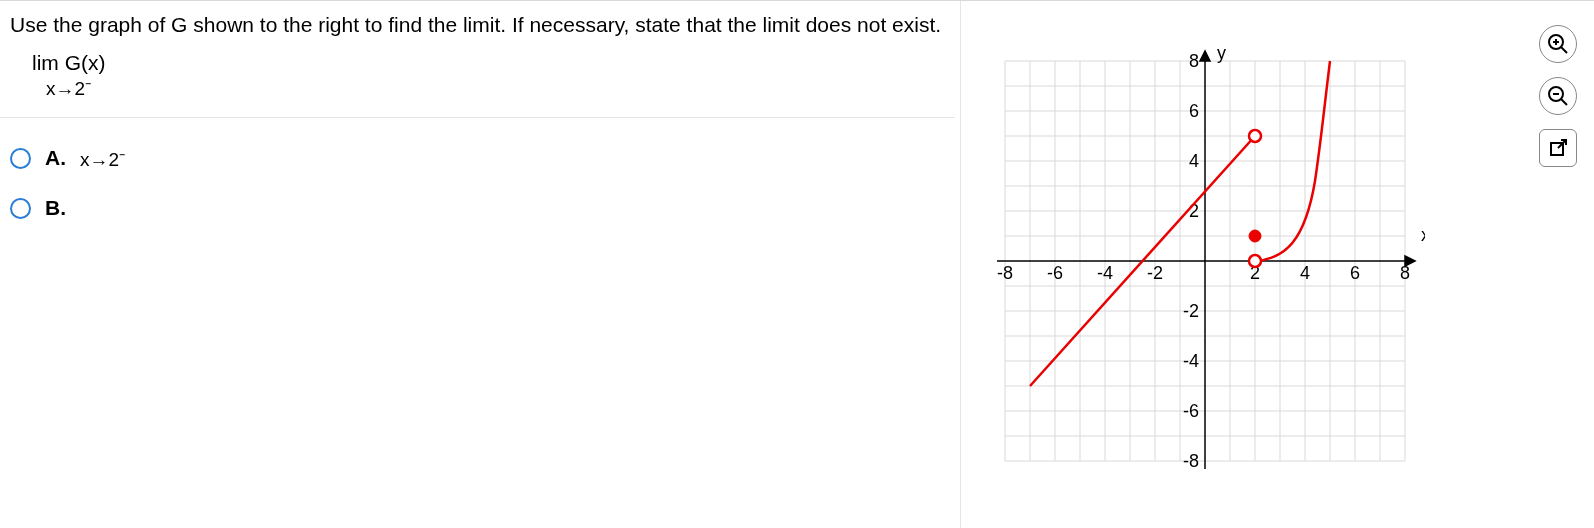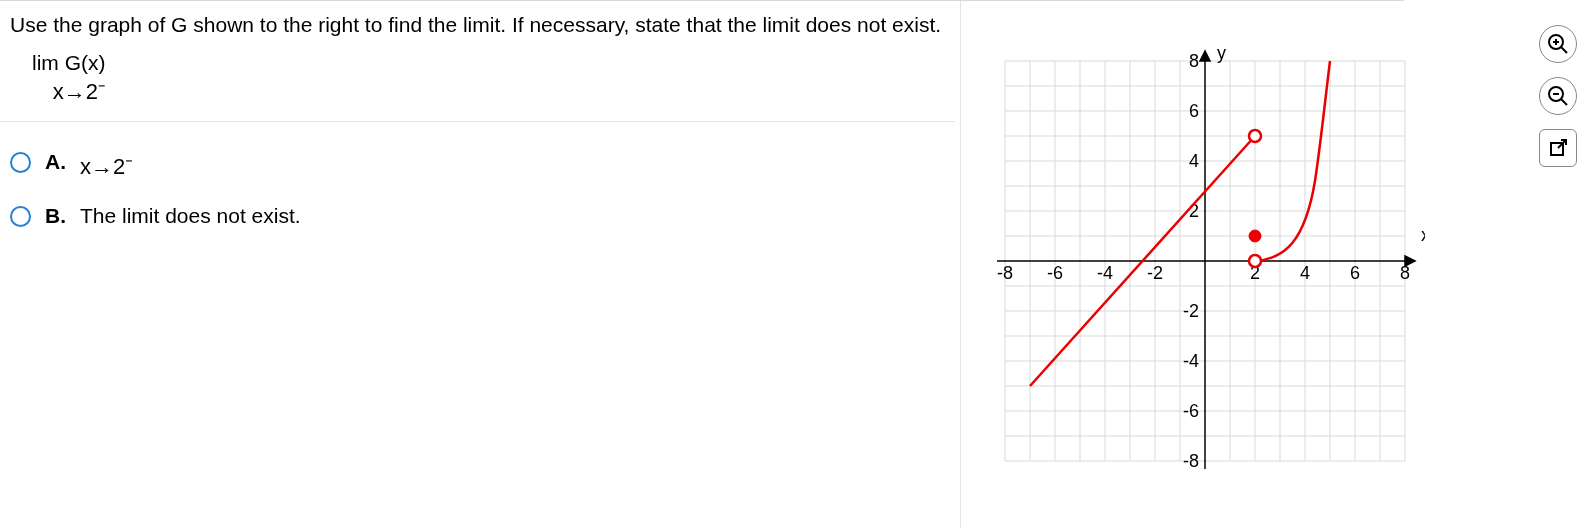--- a/index.html
+++ b/index.html
@@ -1,28 +1,28 @@
 <!DOCTYPE html>
 <html><head>
 <meta charset="utf-8">
 <style>
   html,body{margin:0;padding:0;font-family:Arial,Helvetica,sans-serif;font-size:21px;color:#000;background:#fff}
-  .page{width:1404px;height:528px;position:relative;border-top:1px solid #d9d9d9}
+  .page{width:1594px;height:528px;position:relative;border-top:1px solid #d9d9d9}
   .left{width:955px;float:left}
   .qtop{padding:12px 10px 16px 10px;border-bottom:1px solid #e5e5e5}
   .limit{padding:14px 10px 0 22px}
   .prompt{padding:14px 10px 0 10px}
   .choices{padding:26px 10px 0 10px}
   .choice{display:flex;align-items:flex-start;margin-bottom:22px}
   .radio{flex:0 0 auto;width:17px;height:17px;border:2px solid #2a7fd4;border-radius:50%;margin-top:4px;margin-right:14px;background:#fff}
   .lbl{font-weight:bold;margin-right:14px;padding-top:2px}
   .ctext{padding-top:2px}
-  .limwrap{display:inline-block;vertical-align:top;text-align:right}
+  .limwrap{display:inline-block;vertical-align:top;text-align:center}
   .limwrap .t{display:block}
-  .limwrap .b{display:block;font-size:22px}
+  .limwrap .b{display:block;font-size:19px}
   .ansbox{display:inline-block;width:34px;height:26px;border:1px solid #888;background:#e6e6e6;vertical-align:top;margin-left:4px;margin-top:-2px}
   .right{position:absolute;left:960px;top:0;bottom:0;border-left:1px solid #e5e5e5;width:634px}
   .graph{position:absolute;left:24px;top:40px}
   .tools{position:absolute;right:18px;top:24px}
   .tool{width:36px;height:36px;border:1px solid #888;border-radius:50%;margin-bottom:14px;display:flex;align-items:center;justify-content:center;background:#fff}
   .tool.sq{border-radius:6px}
   .axis-lbl{font-size:18px;fill:#000}
   .curve{stroke:#ea0000;stroke-width:2.5;fill:none}
   .hollow{fill:#fff;stroke:#ea0000;stroke-width:2.5}
   .solid{fill:#ea0000;stroke:#ea0000;stroke-width:1}
@@ -52,21 +52,20 @@
         <div class="ctext">
           <span class="limwrap">
             <span class="b">x→2⁻</span>
           </span>
         </div>
       </div>
 
       <div class="choice">
         <div class="radio"></div>
         <div class="lbl">B.</div>
-        <div class="ctext">The limit does not exist.</div>
       </div>
 
     </div>
   </div>
 
   <div class="right">
 
     <svg class="graph" width="440" height="440" viewBox="0 0 440 440">
 
       <g stroke="#d9d9d9" stroke-width="1">

